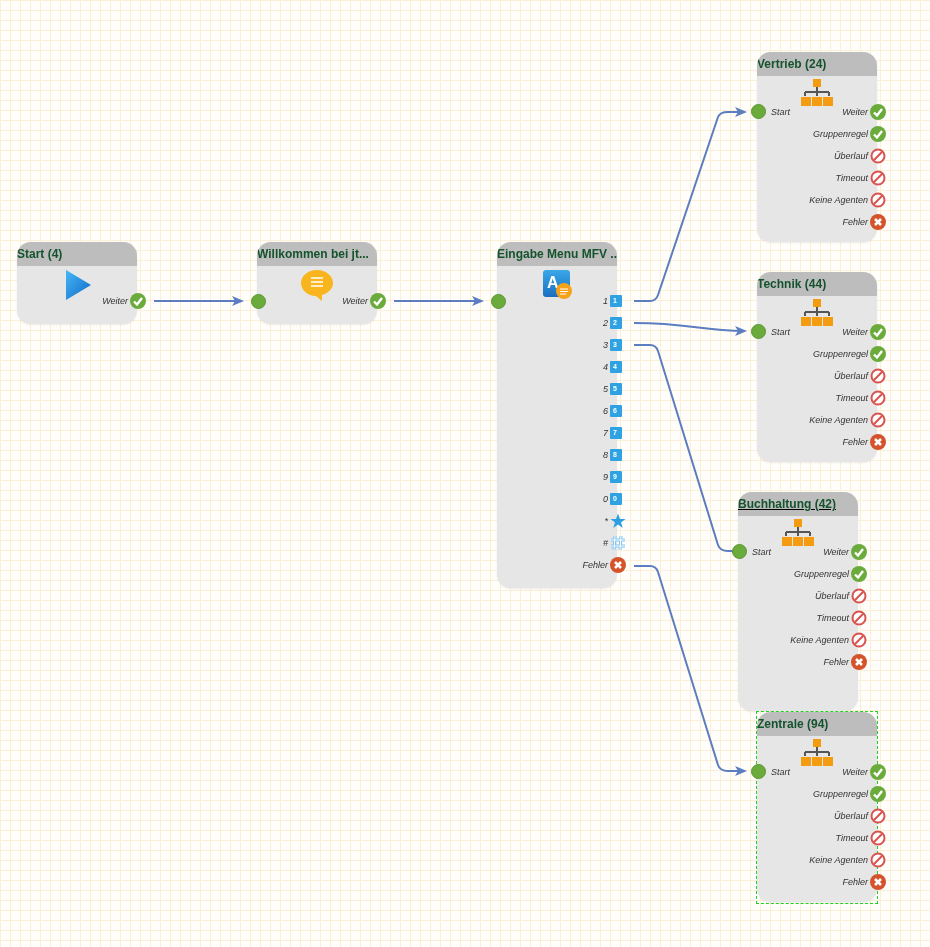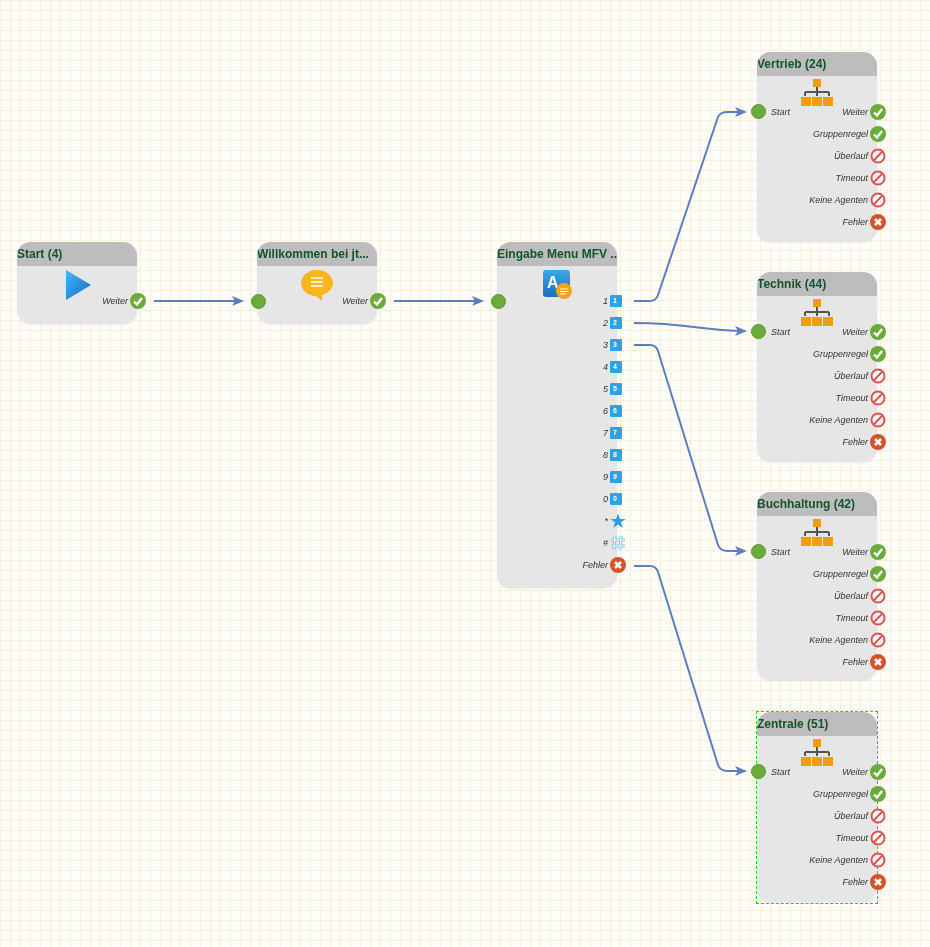--- a/index.html
+++ b/index.html
@@ -272,21 +272,21 @@
         </svg>
       </div>
       <div class="out-row" style="top:161px;right:-9px;">
         <span class="out-label">Fehler</span>
         <svg class="out-icon" viewBox="0 0 16 16">
           <circle cx="8" cy="8" r="8" fill="#d4532a"></circle>
           <path d="M5,5 L11,11 M11,5 L5,11" stroke="#fff" stroke-width="2.6"></path>
         </svg>
       </div>
     </div>
-    <div class="node" style="left: 757px; top: 492px; width: 120px; height: 188px;">
+    <div class="node" style="left: 738px; top: 492px; width: 120px; height: 219px; text-decoration: underline;">
       <div class="node-header">Buchhaltung (42)</div>
       <svg class="node-icon" style="left:43px;top:27px;" width="34" height="28" viewBox="0 0 34 28">
         <rect x="13" y="0" width="8" height="8" fill="#f39c12"></rect>
         <path d="M17,8 V13 M5,13 H29 M5,13 V17 M17,13 V17 M29,13 V17" stroke="#555" stroke-width="2" fill="none"></path>
         <rect x="1" y="18" width="10" height="9" fill="#f39c12"></rect>
         <rect x="12" y="18" width="10" height="9" fill="#f39c12"></rect>
         <rect x="23" y="18" width="10" height="9" fill="#f39c12"></rect>
       </svg>
       <div class="port-in" style="left:-6px;top:52px;"></div>
       <span class="port-in-label" style="left:14px;top:55px;">Start</span>
@@ -328,21 +328,21 @@
       <div class="out-row" style="top:161px;right:-9px;">
         <span class="out-label">Fehler</span>
         <svg class="out-icon" viewBox="0 0 16 16">
           <circle cx="8" cy="8" r="8" fill="#d4532a"></circle>
           <path d="M5,5 L11,11 M11,5 L5,11" stroke="#fff" stroke-width="2.6"></path>
         </svg>
       </div>
     </div>
     <div class="dashed-sel" style="left: 756px; top: 711px; width: 122px; height: 193px;"></div>
     <div class="node" style="left: 757px; top: 712px; width: 120px; height: 190px;">
-      <div class="node-header">Zentrale (51)</div>
+      <div class="node-header">Zentrale (94)</div>
       <svg class="node-icon" style="left:43px;top:27px;" width="34" height="28" viewBox="0 0 34 28">
         <rect x="13" y="0" width="8" height="8" fill="#f39c12"></rect>
         <path d="M17,8 V13 M5,13 H29 M5,13 V17 M17,13 V17 M29,13 V17" stroke="#555" stroke-width="2" fill="none"></path>
         <rect x="1" y="18" width="10" height="9" fill="#f39c12"></rect>
         <rect x="12" y="18" width="10" height="9" fill="#f39c12"></rect>
         <rect x="23" y="18" width="10" height="9" fill="#f39c12"></rect>
       </svg>
       <div class="port-in" style="left:-6px;top:52px;"></div>
       <span class="port-in-label" style="left:14px;top:55px;">Start</span>
       <div class="out-row" style="top:51px;right:-9px;">

